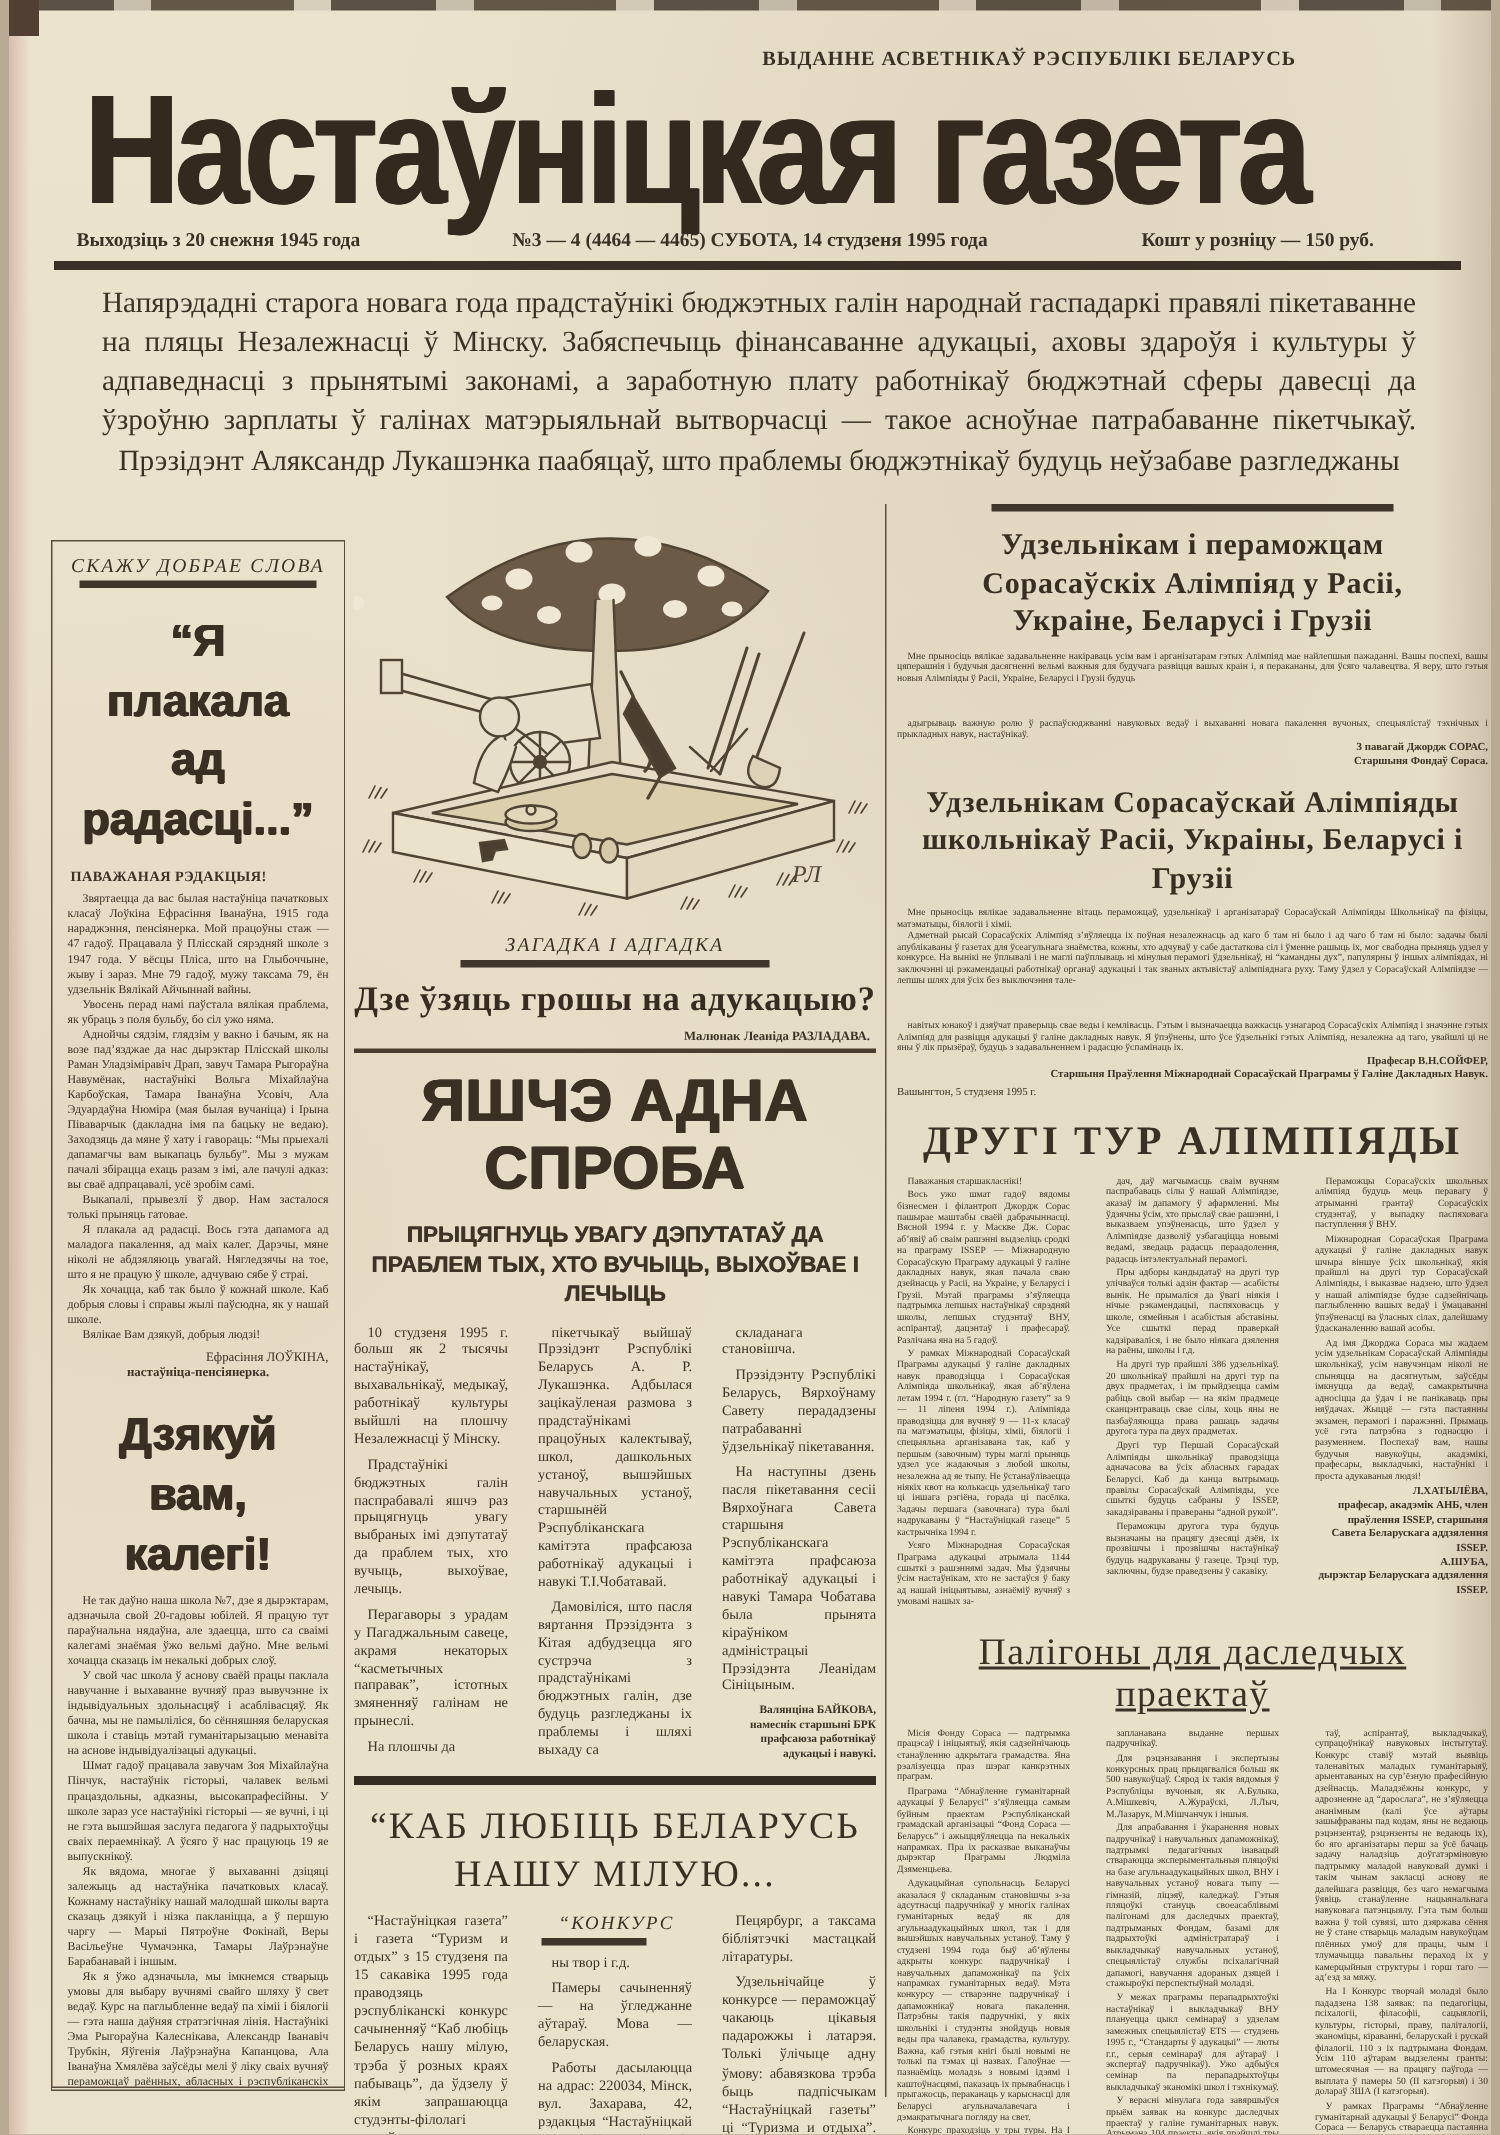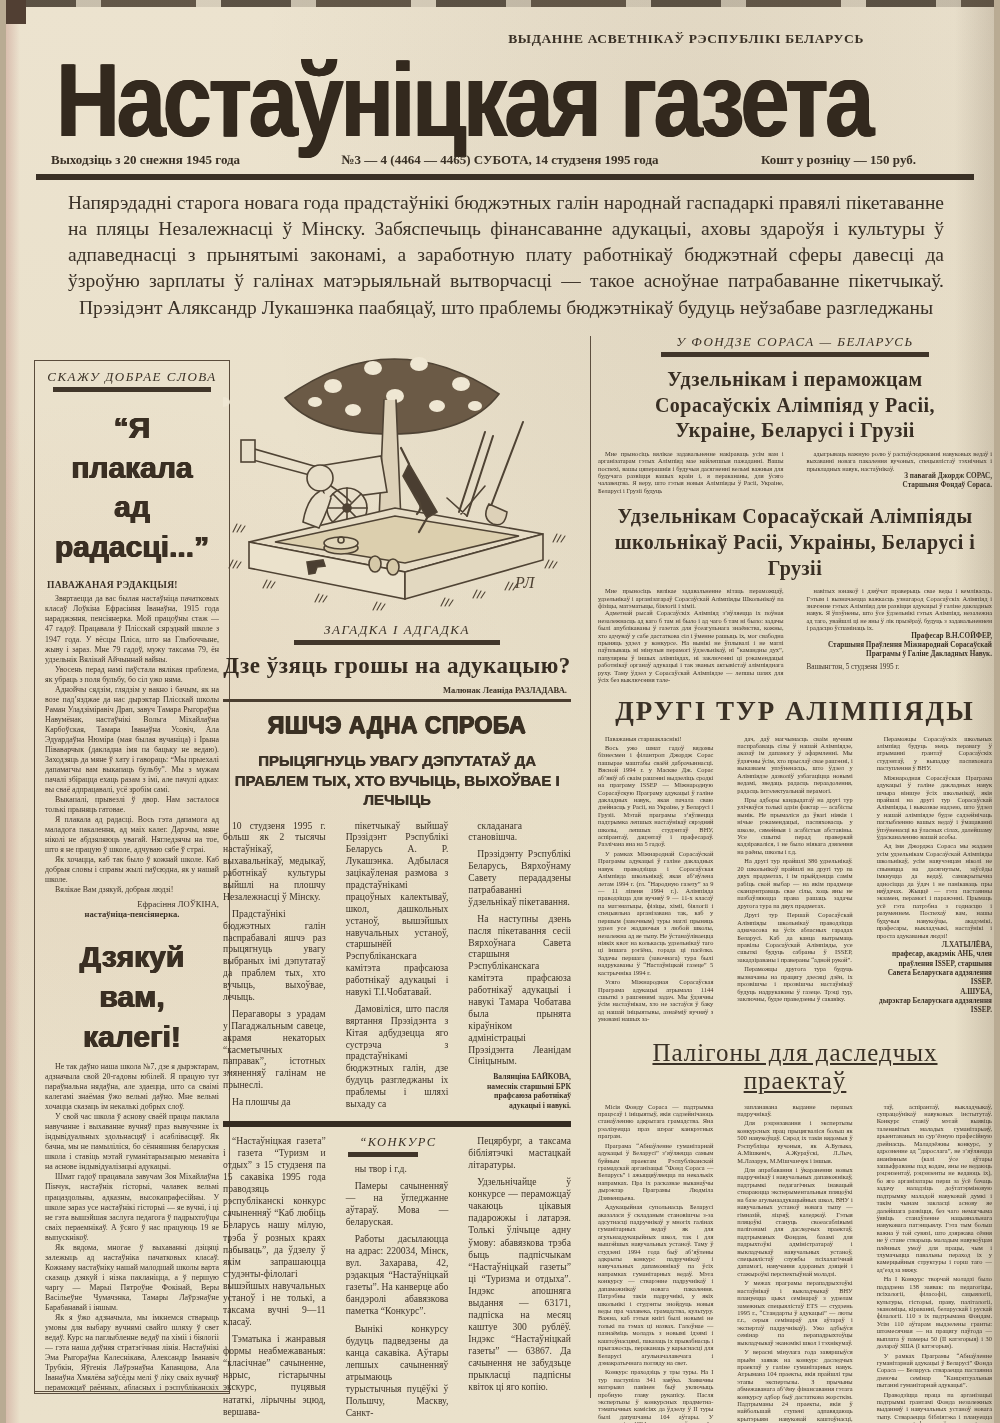--- a/index.html
+++ b/index.html
@@ -36,28 +36,28 @@
     line-height:1.32;text-align:center;color:#3a2f23;
     text-shadow:.6px 0 0 currentColor,-.6px 0 0 currentColor,0 .4px 0 currentColor;}
   .salute{font-weight:bold;font-size:9.5px;margin:14px 0 4px 2px;letter-spacing:.3px;}
   .body-sm{font-size:7.9px;line-height:1.27;text-align:justify;}
   .body-sm p,.paras p{margin:0;text-indent:10px;}
   .sig-r{text-align:right;font-weight:normal;font-size:8.6px;margin-top:4px;}
   .sig-c{text-align:center;font-weight:bold;font-size:8.6px;}
   .left-box .mt{margin-top:18px;}
 
   
-  .mid-col{position:absolute;left:217px;top:336px;width:348px;height:1087px;overflow:hidden;}
+  .mid-col{position:absolute;left:230px;top:336px;width:348px;height:1087px;overflow:hidden;}
   .cartoon{height:286px;position:relative;}
   .cartoon svg{position:absolute;left:0;top:0;}
   .rubric-bar.c{width:206px;margin:2px auto 0 auto;}
   .cartoon-head{margin:8px 0 0 0;font-size:23px;font-weight:bold;text-align:center;color:#362c21;letter-spacing:.5px;}
   .credit{text-align:right;font-weight:bold;font-size:8.5px;margin:6px 4px 0 0;}
   .rule-med{height:3px;background:#4a3e30;margin-top:4px;}
-  .sproba-head{margin:10px 0 4px 0;font-family:"Liberation Sans",sans-serif;font-weight:bold;font-size:23px;
+  .sproba-head{margin:10px 0 4px 0;font-family:"Liberation Sans",sans-serif;font-weight:bold;font-size:40px;
     text-align:center;letter-spacing:.5px;color:#3a3023;
     text-shadow:.7px 0 0 currentColor,-.7px 0 0 currentColor,0 .5px 0 currentColor;}
   .sproba-sub{margin:12px 6px 10px 6px;font-family:"Liberation Sans",sans-serif;font-weight:bold;font-size:15px;
     line-height:1.3;text-align:center;color:#3d3327;text-shadow:.4px 0 0 currentColor;}
   .cols3{display:flex;gap:20px;}
   .cols3 .col{flex:1;min-width:0;}
   .sproba-cols{font-size:9.6px;line-height:1.24;text-align:justify;}
   .sproba-cols p{margin:0 0 5px 0;text-indent:9px;}
   .sig-sm{text-align:right;font-weight:bold;font-size:7.6px;line-height:1.25;}
   .rule-thick2{height:6px;background:#352c21;margin-top:6px;}
@@ -66,21 +66,21 @@
   .kab-cols{font-size:9.6px;line-height:1.26;text-align:justify;margin-top:8px;}
   .kab-cols p{margin:0 0 5px 0;text-indent:9px;}
   .rubric-it.k{font-size:12.5px;text-align:center;margin-left:2px;}
   .rubric-bar.k{width:70px;margin:1px 0 6px 2px;}
 
   
   .right-col{position:absolute;left:592px;top:334px;width:394px;height:1089px;overflow:hidden;}
   .rubric-bar.s{width:268px;margin:2px auto 0 auto;}
   .serif-head{margin:10px 14px 6px 14px;font-size:20px;font-weight:bold;line-height:1.28;text-align:center;
     letter-spacing:.5px;color:#382e23;}
-  .cols2{display:flex;gap:23px;font-size:6.4px;line-height:1.16;text-align:justify;}
+  .cols2{display:flex;gap:23px;font-size:6.4px;line-height:1.16;text-align:justify;flex-direction:column;}
   .cols2 .col{flex:1;min-width:0;}
   .cols2 p,.tinycols p{margin:0;text-indent:7px;}
   .sig-t{text-align:right;font-weight:bold;font-size:7.2px;line-height:1.3;}
   .date-t{font-size:7.2px;margin-top:3px;}
   .tour-head{margin:12px 0 8px 0;font-size:27px;font-weight:bold;letter-spacing:2px;text-align:center;color:#3a3126;}
   .palig-head{margin:14px 0 8px 0;font-size:25px;font-weight:500;letter-spacing:1px;text-align:center;color:#3a3126;text-decoration:underline;}
   .tinycols{display:flex;gap:24px;font-size:6.4px;line-height:1.16;text-align:justify;}
   .tinycols .col{flex:1;min-width:0;}
   .tinycols p{margin:0 0 2px 0;}
   .vline{position:absolute;left:584px;top:336px;width:1px;height:1062px;background:#5d4f3f;}
@@ -224,20 +224,21 @@
             <p>складанага становішча.</p>
             <p>Прэзідэнту Рэспублікі Беларусь, Вярхоўнаму Савету перададзены патрабаванні ўдзельнікаў пікетавання.</p>
             <p>На наступны дзень пасля пікетавання сесіі Вярхоўнага Савета старшыня Рэспубліканскага камітэта прафсаюза работнікаў адукацыі і навукі Тамара Чобатава была прынята кіраўніком адміністрацыі Прэзідэнта Леанідам Сініцыным.</p>
           </div>
         <div class="sig-sm">Валянціна БАЙКОВА,</div>
         <div class="sig-sm">намеснік старшыні БРК прафсаюза работнікаў адукацыі і навукі.</div>
       </div>
     </div>
     <div class="rule-thick2"></div>
 
+    <h2 class="kab-head">“КАБ ЛЮБІЦЬ БЕЛАРУСЬ НАШУ МІЛУЮ...</h2>
     <div class="cols3 kab-cols">
       <div class="col paras">
           <p>“Настаўніцкая газета” і газета “Туризм и отдых” з 15 студзеня па 15 сакавіка 1995 года праводзяць рэспубліканскі конкурс сачыненняў “Каб любіць Беларусь нашу мілую, трэба ў розных краях пабываць”, да ўдзелу ў якім запрашаюцца студэнты-філолагі вышэйшых навучальных устаноў і не толькі, а таксама вучні 9—11 класаў.</p>
           <p>Тэматыка і жанравыя формы неабмежаваныя: “класічнае” сачыненне, нарыс, гістарычны экскурс, пуцявыя нататкі, лірычны эцюд, вершава-</p>
         </div>
       <div class="col">
         <div class="rubric-it k">“КОНКУРС</div>
         <div class="rubric-bar k"></div>
         <div class="paras">
             <p>ны твор і г.д.</p>
@@ -247,21 +248,20 @@
           </div>
       </div>
       <div class="col paras">
           <p>Пецярбург, а таксама бібліятэчкі мастацкай літаратуры.</p>
           <p>Удзельнічайце ў конкурсе — пераможцаў чакаюць цікавыя падарожжы і латарэя. Толькі ўлічыце адну ўмову: абавязкова трэба быць падпісчыкам “Настаўніцкай газеты” ці “Туризма и отдыха”. Індэкс апошняга выдання — 63171, падпіска на месяц каштуе 300 рублёў. Індэкс “Настаўніцкай газеты” — 63867. Да сачынення не забудзьце прыкласці падпісны квіток ці яго копію.</p>
         </div>
     </div>
   </section>
 
   <section class="right-col">
-    <div class="rubric-it c">У ФОНДЗЕ СОРАСА — БЕЛАРУСЬ</div>
     <div class="rubric-bar s"></div>
 
     <h2 class="serif-head">Удзельнікам і пераможцам Сорасаўскіх Алімпіяд у Расіі, Украіне, Беларусі і Грузіі</h2>
     <div class="cols2">
       <div class="col paras">
           <p>Мне прыносіць вялікае задавальненне накіраваць усім вам і арганізатарам гэтых Алімпіяд мае найлепшыя пажаданні. Вашы поспехі, вашы цяперашнія і будучыя дасягненні вельмі важныя для будучага развіцця вашых краін і, я перакананы, для ўсяго чалавецтва. Я веру, што гэтыя новыя Алімпіяды ў Расіі, Украіне, Беларусі і Грузіі будуць</p>
         </div>
       <div class="col">
         <div class="paras">
             <p>адыгрываць важную ролю ў распаўсюджванні навуковых ведаў і выхаванні новага пакалення вучоных, спецыялістаў тэхнічных і прыкладных навук, настаўнікаў.</p>

